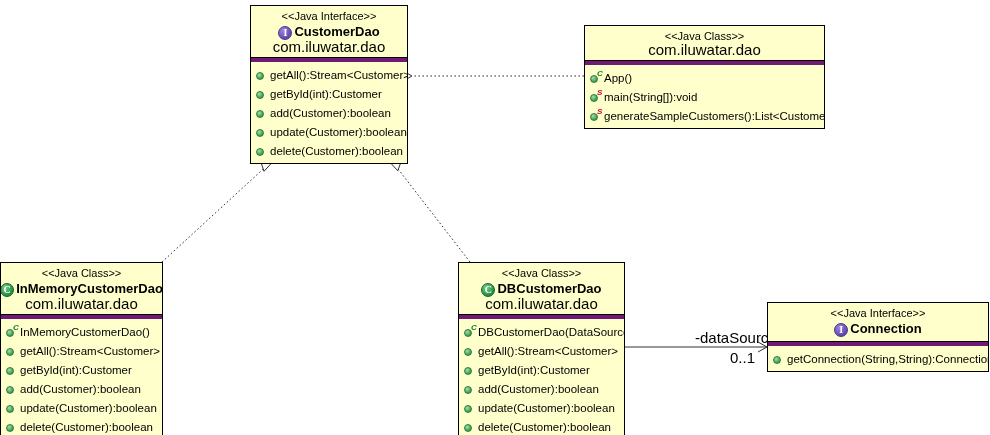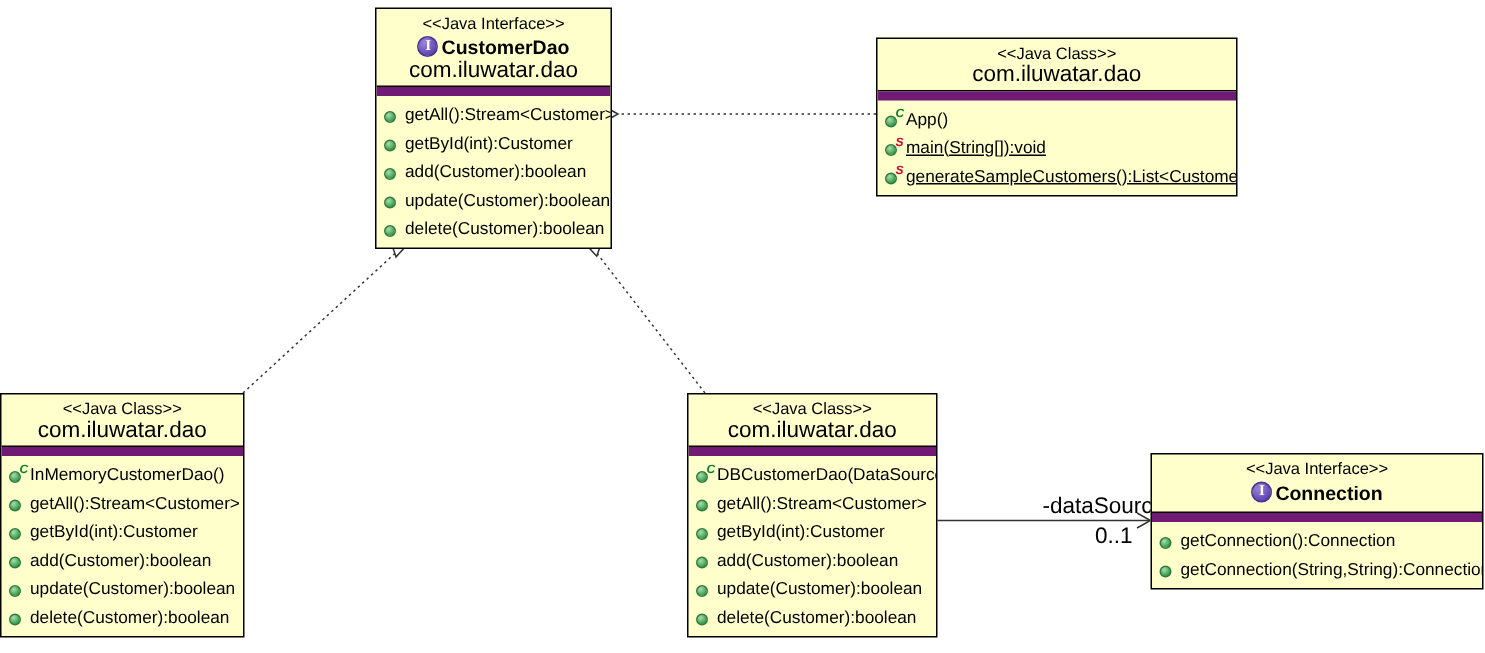--- a/index.html
+++ b/index.html
@@ -44,54 +44,53 @@
     border-bottom: 1px solid #000000;
   }
   .stereotype {
     font-size: 11px;
     line-height: 14px;
     color: #000000;
     white-space: nowrap;
   }
   .title-row {
     display: flex;
-    align-items: flex-start;
+    align-items: flex-end;
     justify-content: center;
     gap: 2px;
     line-height: 16px;
     margin-top: 1px;
   }
   .type-name {
     font-size: 13px;
     font-weight: bold;
     white-space: nowrap;
   }
   .pkg {
     font-size: 15px;
     line-height: 12px;
     margin-top: 1px;
     white-space: nowrap;
   }
   .uml-members {
-    border-top: 6px solid #701a75;
+    border-top: 4px solid #701a75;
     padding: 3px 0 3px 0;
   }
   .member {
     display: flex;
     align-items: center;
     height: 19px;
     padding-left: 5px;
     white-space: nowrap;
     font-size: 11.5px;
   }
   .member-label {
     margin-left: 3px;
   }
   .member-label.static-member {
-    text-decoration: underline;
   }
 
   
   .icon-iface, .icon-class {
     display: inline-block;
     width: 14px;
     height: 14px;
     border-radius: 50%;
     position: relative;
     flex: 0 0 auto;
@@ -277,20 +276,24 @@
             <i class="marker static">S</i>
         </span>
         <span class="member-label static-member">generateSampleCustomers():List&lt;Customer&gt;</span>
       </div>
     </div>
   </div>
 
   <div class="uml-box" id="box-in-memory-customer-dao" style="left:0px; top:262px; width:163px;">
     <div class="uml-header">
       <div class="stereotype">&lt;&lt;Java Class&gt;&gt;</div>
+      <div class="title-row">
+        <span class="icon-class"></span>
+        <span class="type-name">InMemoryCustomerDao</span>
+      </div>
       <div class="pkg">com.iluwatar.dao</div>
     </div>
     <div class="uml-members">
       <div class="member">
         <span class="bullet-wrap">
           <i class="bullet"></i>
             <i class="marker ctor">C</i>
         </span>
         <span class="member-label">InMemoryCustomerDao()</span>
       </div>
@@ -323,20 +326,24 @@
             <i class="bullet"></i>
           </span>
         <span class="member-label">delete(Customer):boolean</span>
       </div>
     </div>
   </div>
 
   <div class="uml-box" id="box-db-customer-dao" style="left:458px; top:262px; width:167px;">
     <div class="uml-header">
       <div class="stereotype">&lt;&lt;Java Class&gt;&gt;</div>
+      <div class="title-row">
+        <span class="icon-class"></span>
+        <span class="type-name">DBCustomerDao</span>
+      </div>
       <div class="pkg">com.iluwatar.dao</div>
     </div>
     <div class="uml-members">
       <div class="member">
         <span class="bullet-wrap">
           <i class="bullet"></i>
             <i class="marker ctor">C</i>
         </span>
         <span class="member-label">DBCustomerDao(DataSource)</span>
       </div>
@@ -379,24 +386,18 @@
       <div class="title-row">
         <span class="icon-iface"></span>
         <span class="type-name">Connection</span>
       </div>
     </div>
     <div class="uml-members">
       <div class="member">
         <span class="bullet-wrap">
             <i class="bullet"></i>
           </span>
-        <span class="member-label">getConnection():Connection</span>
-      </div>
-      <div class="member">
-        <span class="bullet-wrap">
-            <i class="bullet"></i>
-          </span>
         <span class="member-label">getConnection(String,String):Connection</span>
       </div>
     </div>
   </div>
 
 </div>
 
 </body></html>

